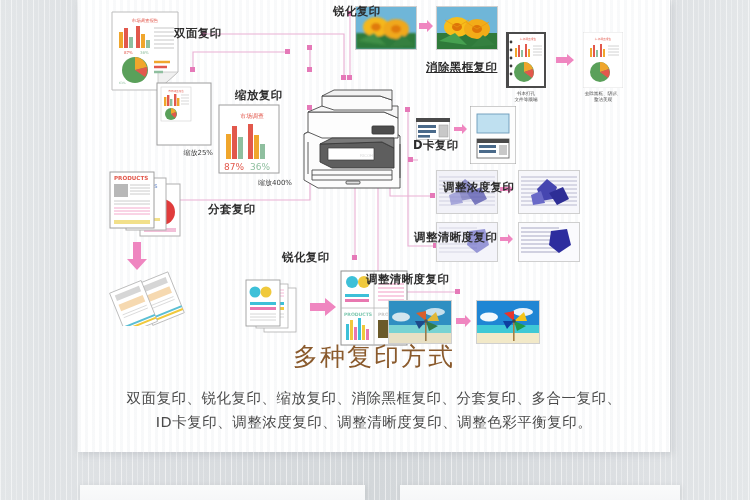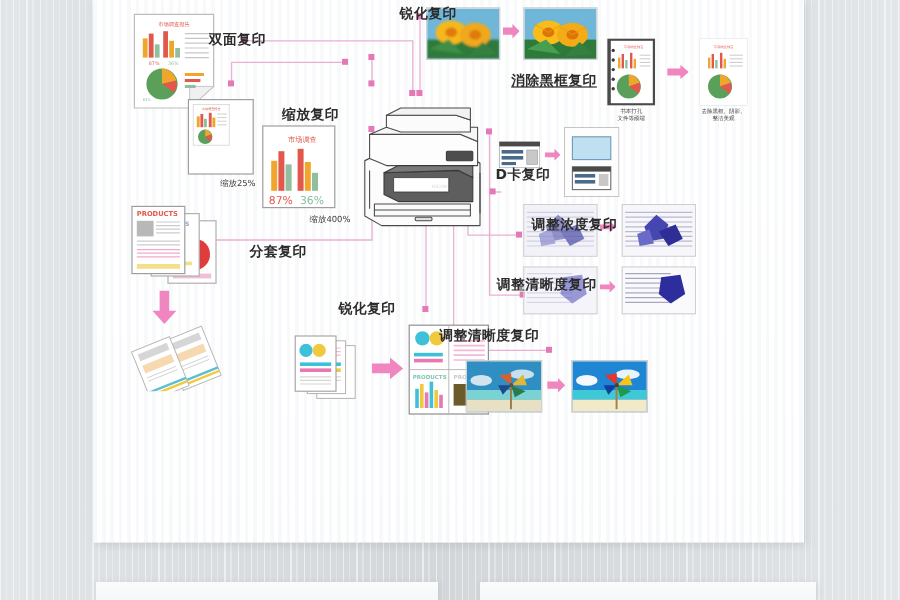--- a/index.html
+++ b/index.html
@@ -595,20 +595,23 @@
   <div class="lbl" style="left:157px;top:88px;">缩放复印</div>
   <div class="lbl" style="left:348px;top:60px;text-decoration:underline;">消除黑框复印</div>
   <div class="lbl" style="left:335px;top:138px;">D卡复印</div>
   <div class="lbl" style="left:130px;top:202px;text-align:right;">分套复印</div>
   <div class="lbl" style="left:365px;top:180px;">调整浓度复印</div>
   <div class="lbl" style="left:204px;top:250px;">锐化复印</div>
   <div class="lbl" style="left:336px;top:230px;">调整清晰度复印</div>
   <div class="lbl" style="left:288px;top:272px;">调整清晰度复印</div>
 
   <div id="footer">
+    <div id="headline">多种复印方式</div>
     <div id="desc">
+      <div>双面复印、锐化复印、缩放复印、消除黑框复印、分套复印、多合一复印、</div>
+      <div>ID卡复印、调整浓度复印、调整清晰度复印、调整色彩平衡复印。</div>
     </div>
   </div>
 
 </div>
 
 <div id="card-below-1"></div>
 <div id="card-below-2"></div>
 
 </body></html>

